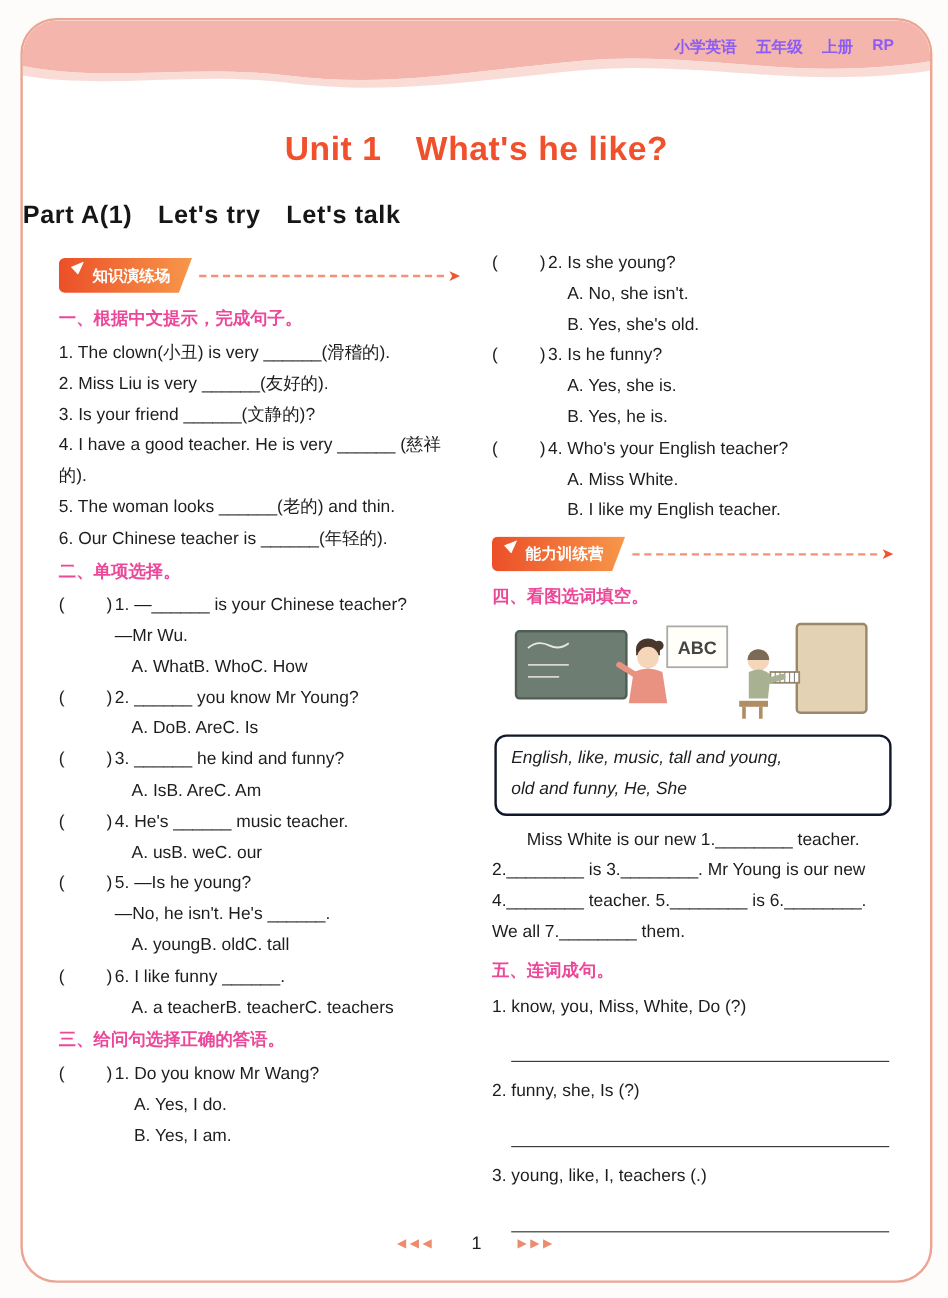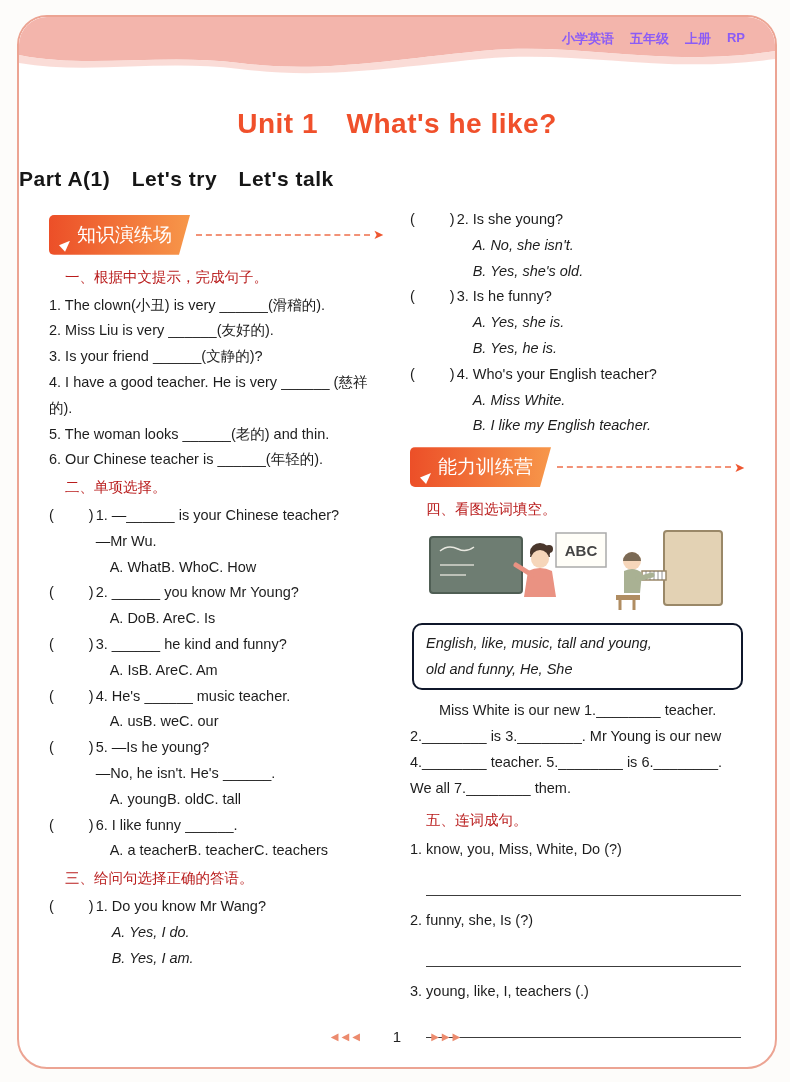--- a/index.html
+++ b/index.html
@@ -10,29 +10,29 @@
   .band{position:relative;height:58px;}
   .band svg{display:block;}
   .hdr{position:absolute;top:13px;right:30px;display:flex;gap:16px;
        font-size:13px;font-weight:bold;color:#8b5cf6;}
   .unit-title{margin-top:30px;text-align:center;font-size:28px;font-weight:bold;
        color:#f0502b;letter-spacing:.5px;}
   .part-title{margin-top:22px;text-align:left;font-size:21px;font-weight:bold;
        color:#161616;letter-spacing:.5px;}
   .cols{display:flex;gap:26px;padding:0 30px;margin-top:14px;}
   .col{flex:1;min-width:0;font-size:14.5px;line-height:1.78;color:#1d1d1d;}
-  .h{font-weight:normal;margin:2px 16px;color:#b91c1c;}
+  .h{font-weight:bold;margin:2px 0;color:#ec4899;}
   .choice{display:flex;}
   .bracket{flex:0 0 42px;letter-spacing:2px;}
   .cbody{flex:1;min-width:0;}
   .opts{display:flex;flex-wrap:wrap;padding-left:14px;}
   .opts.narrow{max-width:235px;}
-  .optline{padding-left:16px;font-style:italic;}
+  .optline{padding-left:16px;}
   .badge-row{display:flex;align-items:center;margin:8px 0 10px;}
-  .badge{display:flex;align-items:flex-end;gap:7px;color:#fff;font-weight:normal;font-size:19px;
+  .badge{display:flex;align-items:flex-start;gap:7px;color:#fff;font-weight:bold;font-size:13px;
          background:linear-gradient(90deg,#ec4f28,#f7974a);
          padding:3px 18px 3px 10px;border-radius:5px 0 0 5px;white-space:nowrap;
          clip-path:polygon(0 0,100% 0,calc(100% - 11px) 100%,0 100%);}
   .dart{width:11px;height:11px;background:#fff;clip-path:polygon(0 40%,100% 0,55% 100%);flex:0 0 auto;}
   .dashes{flex:1;border-top:2px dashed #f29277;margin:0 3px 0 6px;}
   .arrowhead{color:#ee5630;font-size:13px;line-height:1;}
   .illus{display:block;margin:4px auto 2px;}
   .wordbox{border:2px solid #0f172a;border-radius:10px;padding:6px 12px;margin:6px 2px 8px;font-style:italic;}
   .cloze{text-indent:2em;margin-top:6px;}
   .sent{margin-top:4px;}

